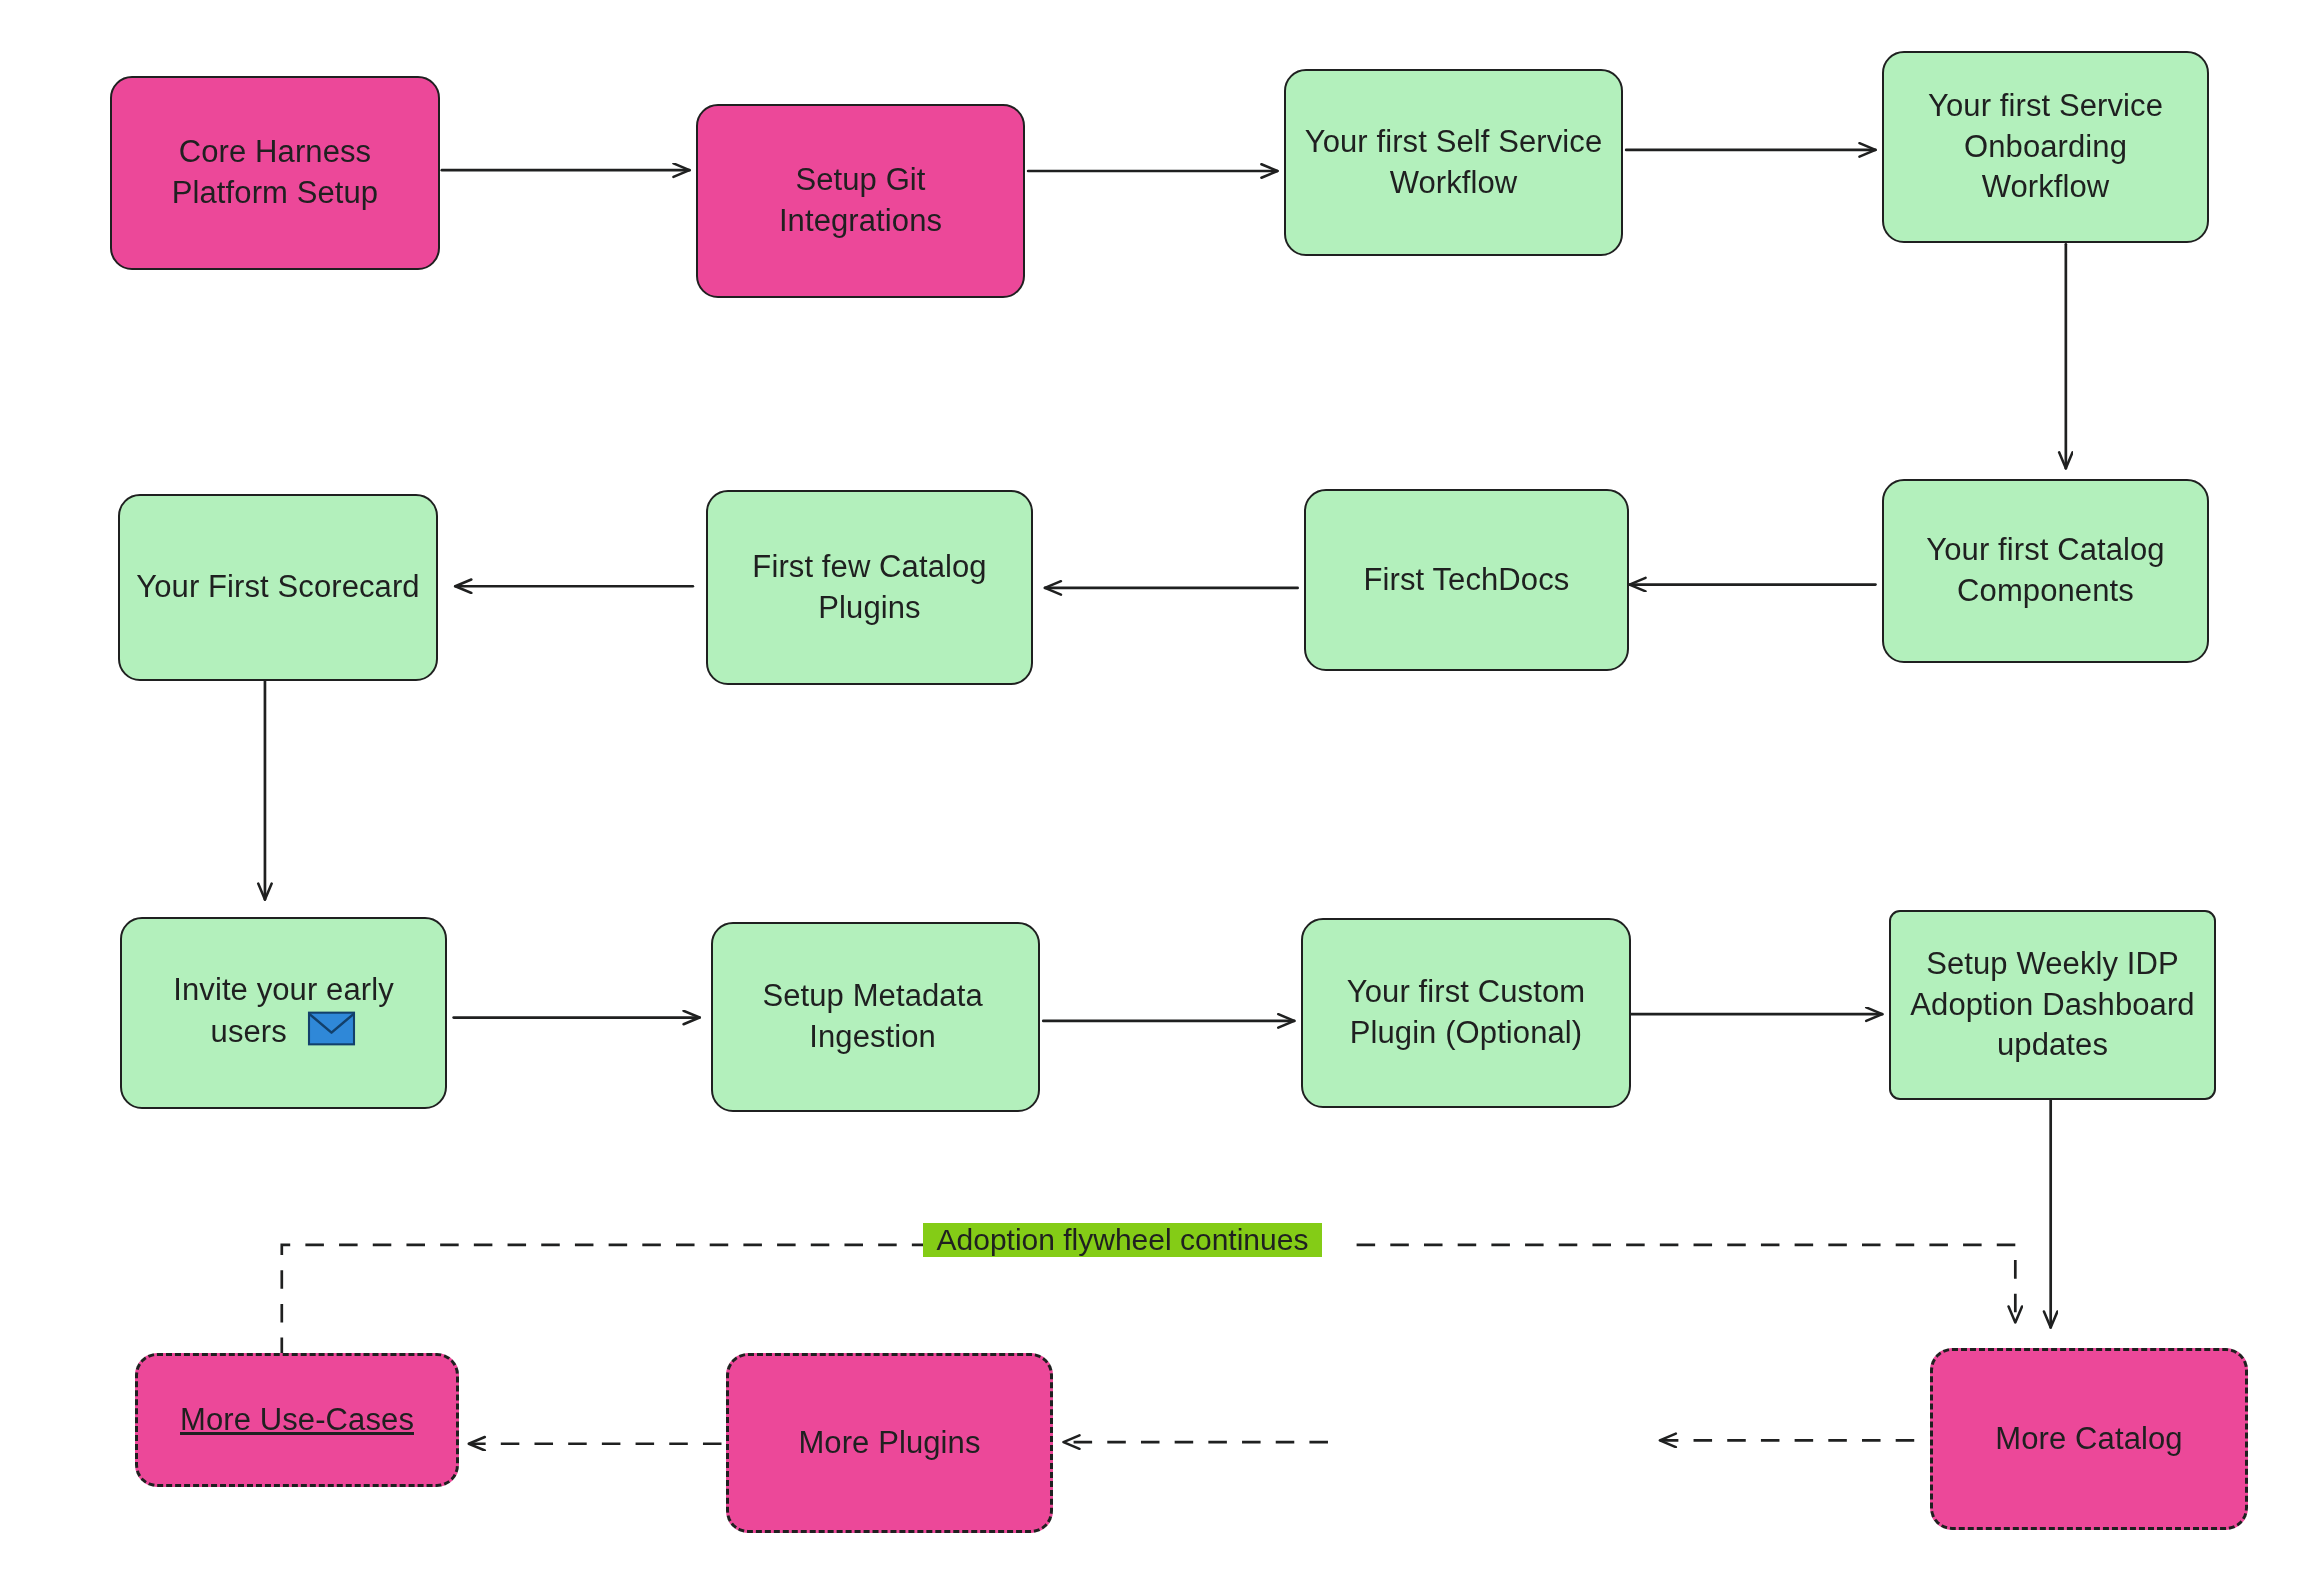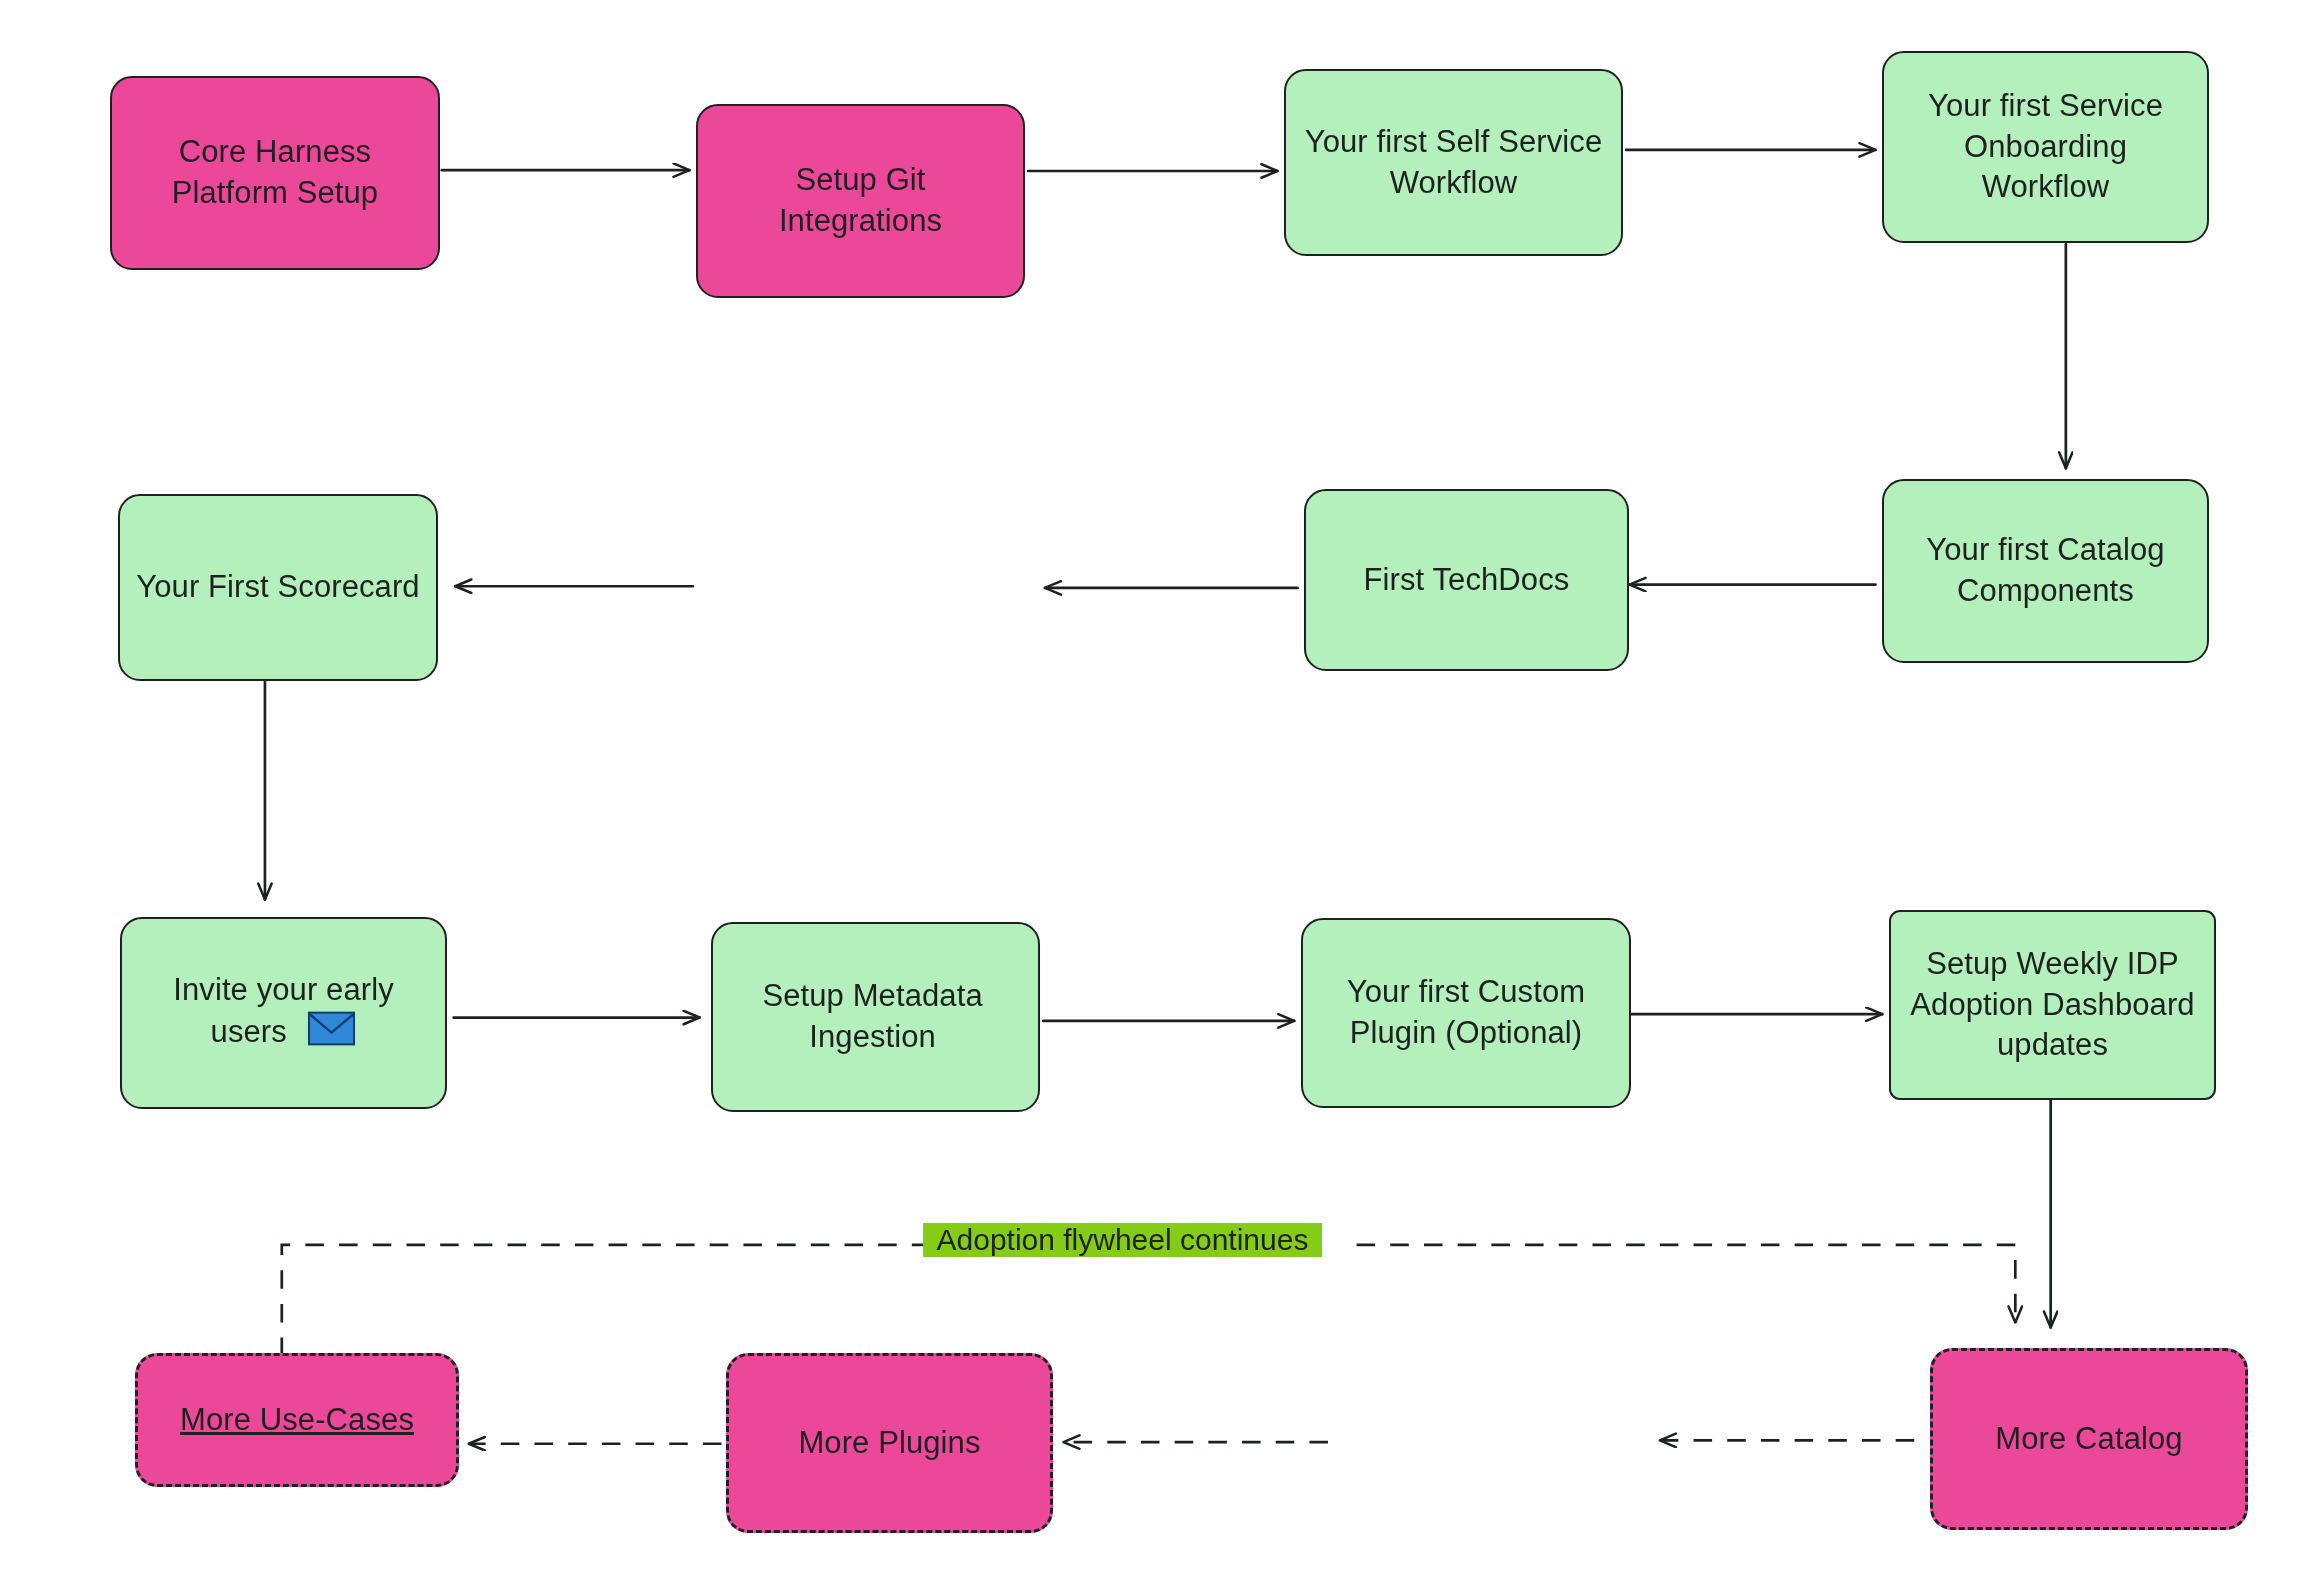--- a/index.html
+++ b/index.html
@@ -144,20 +144,26 @@
       <span class="node-label">Components</span>
     </div>
   </div>
 
   <div class="node green" style="left:1304px; top:489px; width:325px; height:182px;">
     <div>
       <span class="node-label">First TechDocs</span>
     </div>
   </div>
 
+  <div class="node green" style="left:706px; top:490px; width:327px; height:195px;">
+    <div>
+      <span class="node-label">First few Catalog</span>
+      <span class="node-label">Plugins</span>
+    </div>
+  </div>
 
   <div class="node green" style="left:118px; top:494px; width:320px; height:187px;">
     <div>
       <span class="node-label">Your First Scorecard</span>
     </div>
   </div>
 
   <div class="node green" style="left:120px; top:917px; width:327px; height:192px;">
     <div>
       <span class="node-label">Invite your early</span>

